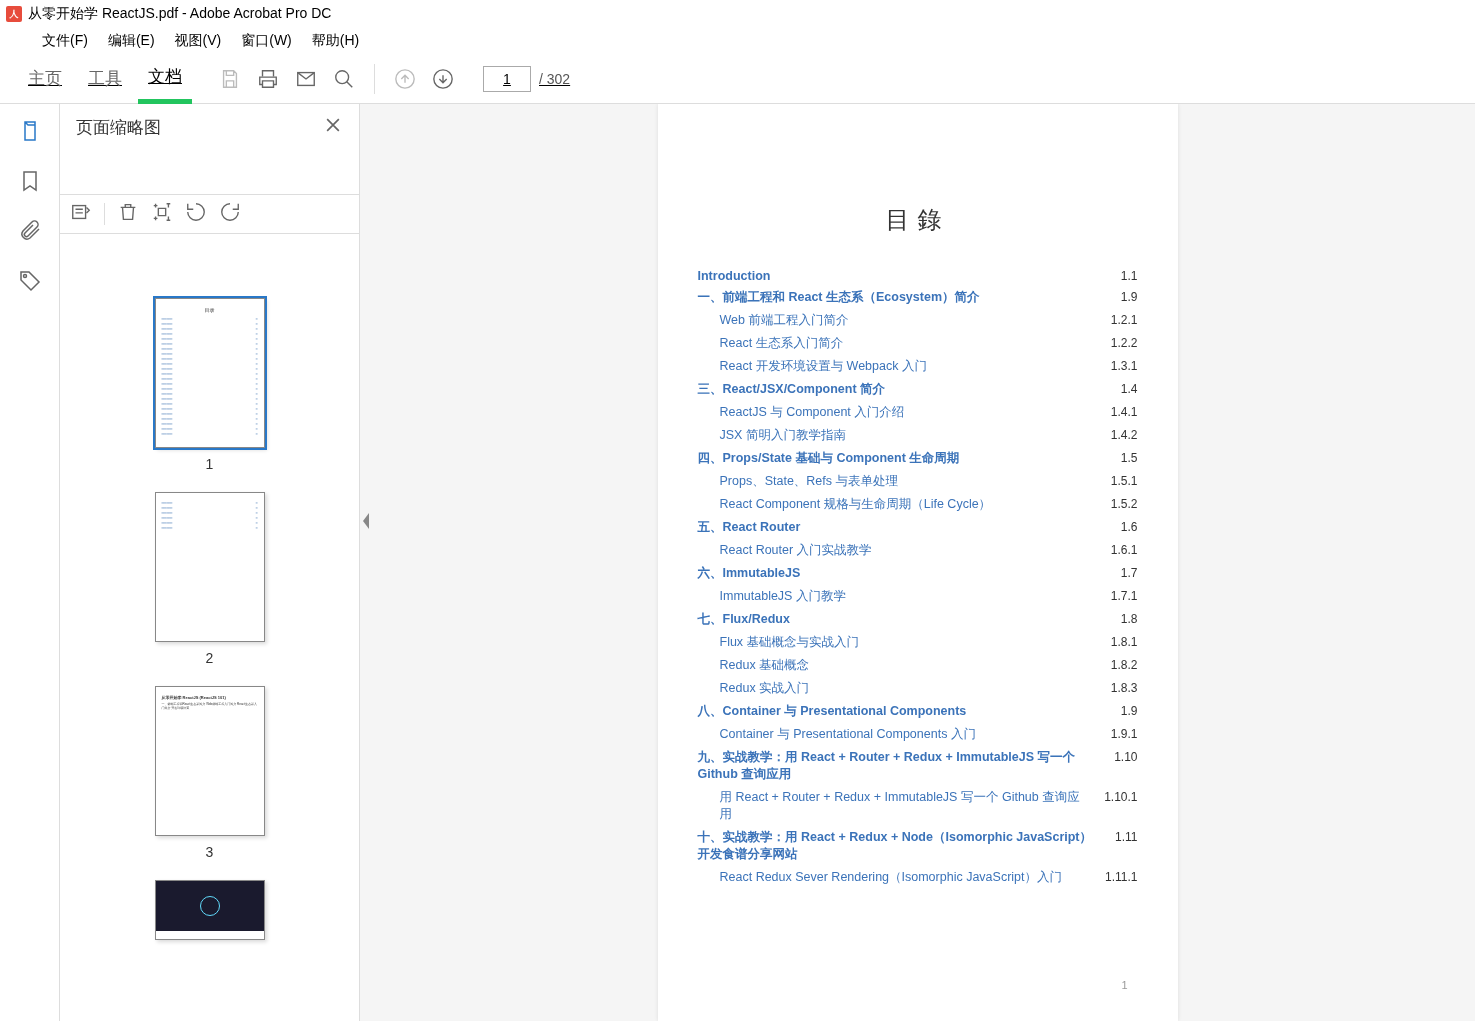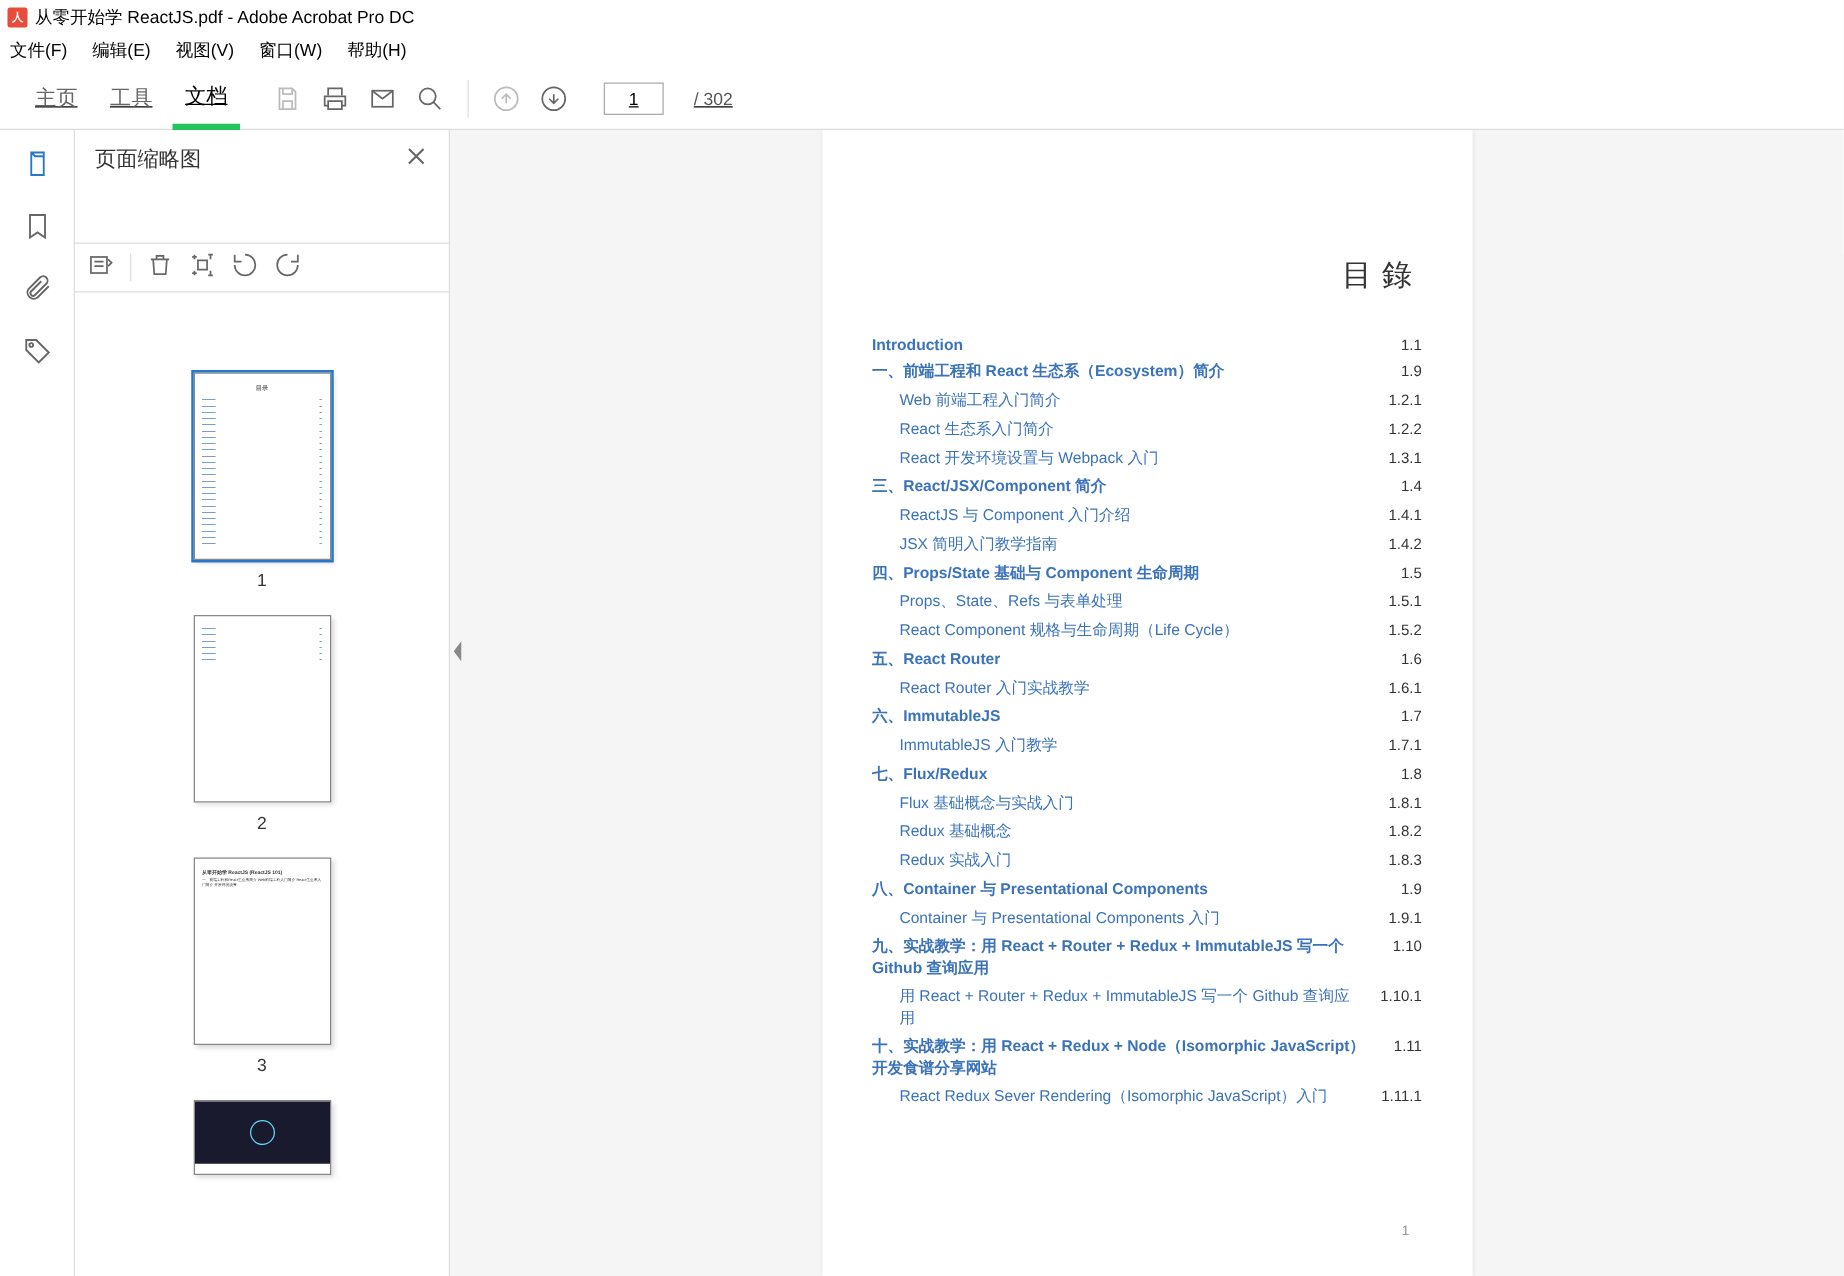--- a/index.html
+++ b/index.html
@@ -1,29 +1,29 @@
 <!DOCTYPE html>
 <html><head>
 <meta charset="utf-8">
 <style>
 * { margin: 0; padding: 0; box-sizing: border-box; font-family: "Microsoft YaHei", "Segoe UI", sans-serif; }
 body { background: #fff; width: 1475px; height: 1021px; overflow: hidden; }
 .titlebar { height: 28px; display: flex; align-items: center; padding: 0 6px; gap: 6px; font-size: 14px; }
 .pdf-icon { width: 16px; height: 16px; background: #e74c3c; display: inline-flex; align-items: center; justify-content: center; color: #fff; font-size: 9px; font-weight: bold; border-radius: 2px; }
-.menubar { height: 26px; display: flex; align-items: center; padding: 0 8px; gap: 20px; font-size: 14px; }
+.menubar { height: 26px; display: flex; align-items: center; padding: 0 8px; gap: 20px; font-size: 14px; margin-left: 34px; }
 .menubar span { cursor: pointer; }
 .toolbar { height: 50px; display: flex; align-items: center; padding: 0 18px; gap: 6px; border-bottom: 1px solid #ddd; text-decoration: underline; }
 .toolbar-tab { font-size: 17px; color: #666; padding: 0 10px; height: 50px; display: flex; align-items: center; cursor: pointer; }
 .toolbar-tab.active { color: #000; border-bottom: 5px solid #22c55e; }
 .toolbar-icon { width: 32px; height: 32px; display: flex; align-items: center; justify-content: center; cursor: pointer; color: #666; }
 .toolbar-icon svg { width: 22px; height: 22px; fill: none; stroke: #666; stroke-width: 1.5; }
 .toolbar-icon.disabled svg { stroke: #bbb; }
 .divider { width: 1px; height: 30px; background: #ddd; margin: 0 8px; }
 .page-input { width: 48px; height: 26px; border: 1px solid #aaa; text-align: center; font-size: 14px; }
-.page-total { font-size: 14px; color: #555; margin-left: 18px; }
+.page-total { font-size: 14px; color: #555; margin-left: 2px; }
 .main { display: flex; height: calc(100% - 104px); }
 .left-rail { width: 60px; border-right: 1px solid #ddd; display: flex; flex-direction: column; align-items: center; padding-top: 12px; gap: 20px; }
 .rail-icon { width: 30px; height: 30px; display: flex; align-items: center; justify-content: center; cursor: pointer; }
 .rail-icon svg { width: 24px; height: 24px; fill: none; stroke: #666; stroke-width: 1.5; }
 .rail-icon.active svg { stroke: #2978c8; }
 .thumb-panel { width: 300px; border-right: 1px solid #ddd; display: flex; flex-direction: column; gap: 44px; }
 .thumb-header { height: 46px; display: flex; align-items: center; justify-content: space-between; padding: 0 16px; font-size: 17px; color: #333; }
 .close-x { cursor: pointer; }
 .close-x svg { width: 20px; height: 20px; stroke: #666; stroke-width: 2; fill: none; }
 .thumb-toolbar { height: 40px; border-top: 1px solid #ddd; border-bottom: 1px solid #ddd; display: flex; align-items: center; padding: 0 10px; gap: 12px; }
@@ -37,21 +37,21 @@
 .thumb-box.selected { outline: 2px solid #2978c8; }
 .thumb-lines { font-size: 3px; line-height: 5px; color: #2561a8; }
 .thumb-lines div { display: flex; justify-content: space-between; }
 .thumb-num { margin-top: 8px; font-size: 14px; color: #333; }
 .thumb-dark { width: 100%; height: 50px; background: #1a1a2e; position: absolute; top: 0; left: 0; display: flex; align-items: center; justify-content: center; }
 .atom { width: 20px; height: 20px; border: 1px solid #61dafb; border-radius: 50%; position: relative; }
 .collapse-handle { width: 14px; position: absolute; left: 360px; top: 50%; cursor: pointer; }
 .collapse-handle svg { width: 12px; height: 20px; fill: #888; }
 .content { flex: 1; background: #f5f5f5; display: flex; justify-content: center; overflow-y: auto; }
 .page { width: 520px; background: #fff; margin: 0; padding: 100px 40px 40px 40px; box-shadow: 0 0 4px rgba(0,0,0,0.1); position: relative; }
-.toc-title { text-align: right; font-size: 24px; color: #333; margin-bottom: 30px; letter-spacing: 8px; font-family: serif; }
+.toc-title { text-align: center; font-size: 24px; color: #333; margin-bottom: 30px; letter-spacing: 8px; font-family: serif; }
 .toc-row { display: flex; justify-content: space-between; align-items: baseline; font-size: 12.5px; padding: 3px 0; }
 .toc-row.lvl1 .toc-link { color: #3b73b9; font-weight: bold; }
 .toc-row.lvl2 { padding-left: 22px; }
 .toc-row.lvl2 .toc-link { color: #3b73b9; }
 .toc-link { cursor: pointer; }
 .toc-num { color: #333; font-size: 12px; margin-left: 12px; white-space: nowrap; }
 .page-footer { position: absolute; bottom: 30px; right: 50px; font-size: 11px; color: #999; }
 </style>
 </head>
 <body>

